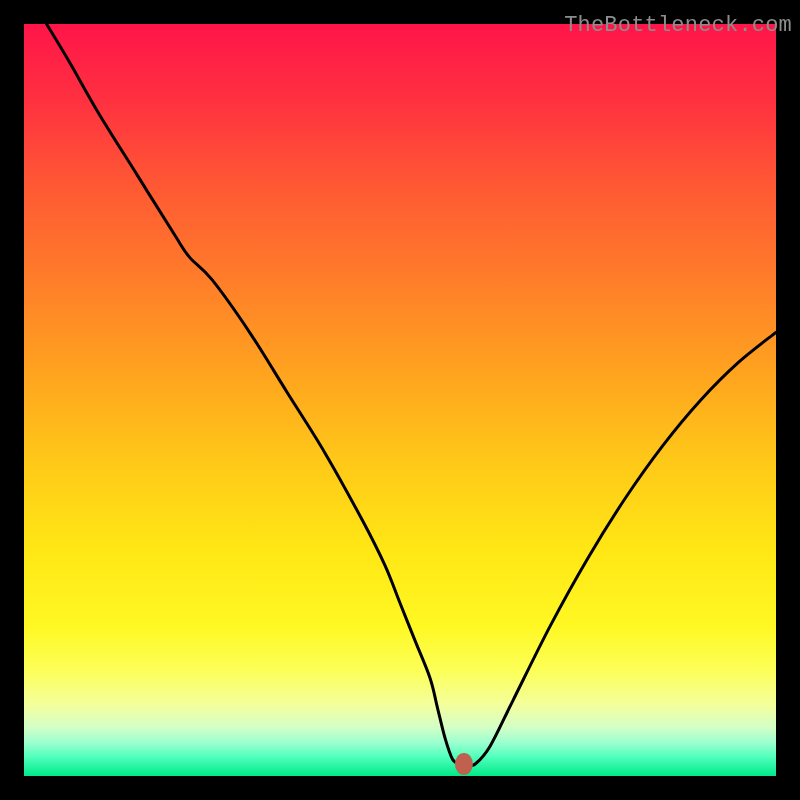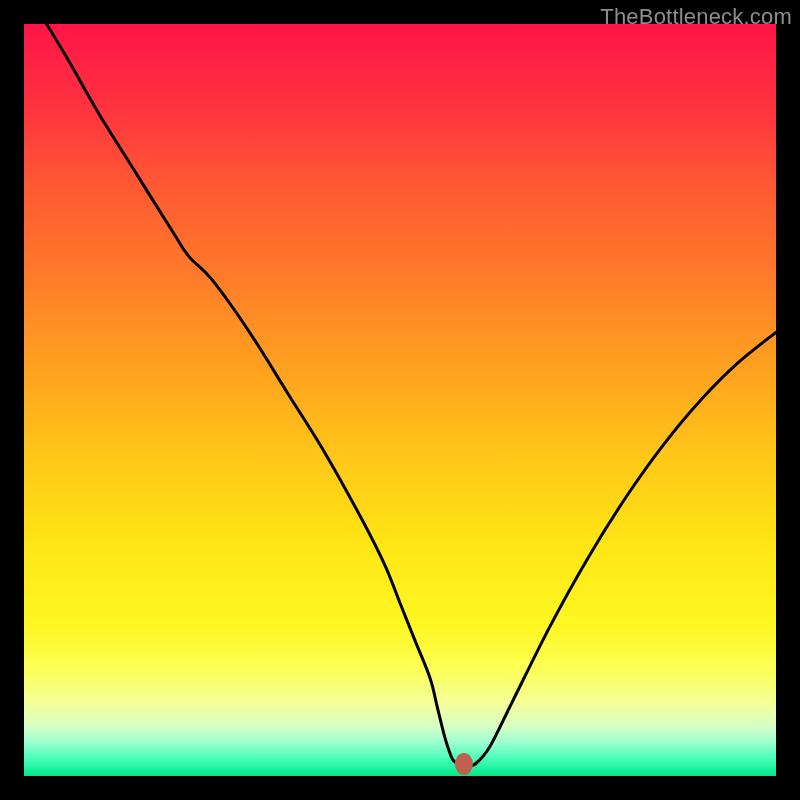--- a/index.html
+++ b/index.html
@@ -21,23 +21,23 @@
   .plot-area {
     position: absolute;
     left: 24px;
     top: 24px;
     width: 752px;
     height: 752px;
     
   }
   .watermark {
     position: absolute;
-    top: 4px;
+    top: 13px;
     right: 8px;
-    font-family: Liberation Sans, sans-serif;
+    font-family: Liberation Mono, monospace;
     font-size: 22px;
     color: #8d8d8d;
     letter-spacing: 0.2px;
     user-select: none;
     text-align: right;
   }
   svg {
     display: block;
   }
 </style>

